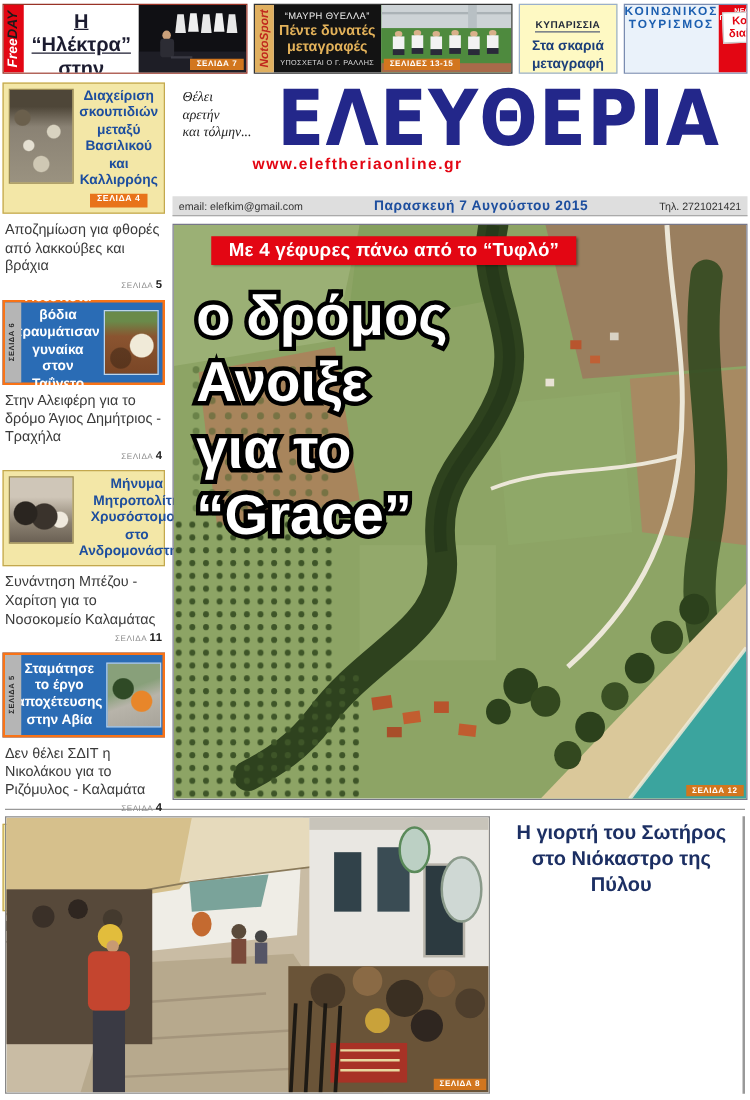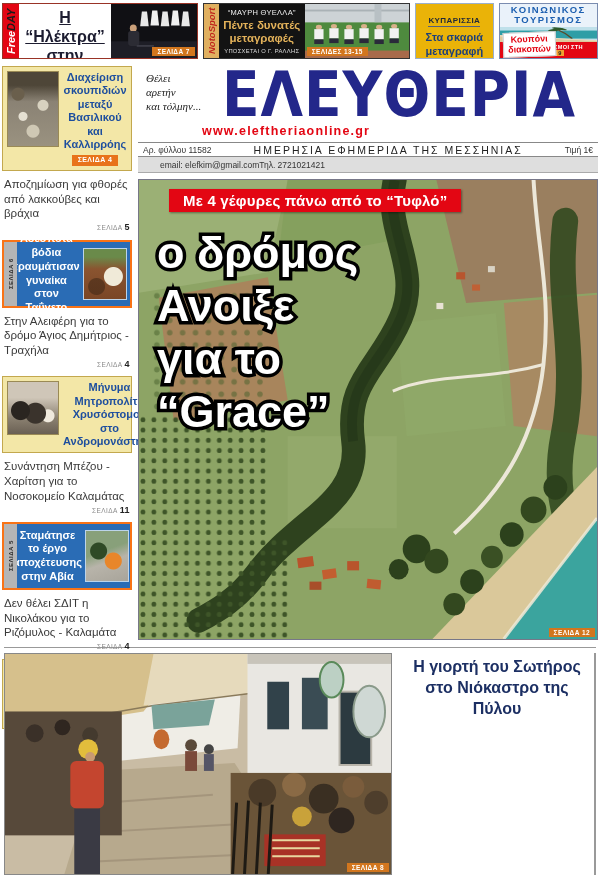--- a/index.html
+++ b/index.html
@@ -22,26 +22,26 @@
 
   .t-noto{width:217px;display:flex;border:1px solid #333;}
   .noto-strip{width:15px;background:#e0b060;display:flex;align-items:center;justify-content:center;
               writing-mode:vertical-rl;transform:rotate(180deg);color:#c0271d;font-weight:bold;font-style:italic;font-size:9.5px;}
   .noto-box{width:86px;background:#131313;color:#fff;text-align:center;padding:4px 2px;box-sizing:border-box;}
   .noto-quote{font-size:7.5px;color:#efefef;letter-spacing:.3px;}
   .noto-title{font-size:11.5px;font-weight:bold;color:#e3b25a;line-height:1.1;margin-top:2px;}
   .noto-sub{font-size:5.8px;color:#ddd;margin-top:4px;letter-spacing:.3px;}
   .noto-photo{flex:1;position:relative;background:#4e8a3e;}
 
-  .t-kyp{width:82px;background:#eab308;border:1px solid #9ab0cc;text-align:center;padding:5px 3px;}
+  .t-kyp{width:82px;background:#fef9c3;border:1px solid #9ab0cc;text-align:center;padding:5px 3px;}
   .kyp-kicker{font-size:8px;font-weight:bold;color:#222a3a;display:inline-block;border-bottom:1px solid #55607a;
               padding-bottom:1px;letter-spacing:.4px;}
   .kyp-title{font-size:11px;font-weight:bold;color:#1c3f7a;margin-top:3px;line-height:1.3;}
 
-  .t-ad{width:104px;border:1px solid #7a8cb0;display:flex;flex-direction:column;position:relative;}
+  .t-ad{width:104px;border:1px solid #7a8cb0;display:flex;flex-direction:row;position:relative;}
   .ad-head{background:#eaf2fa;text-align:center;font-weight:bold;font-size:9.5px;letter-spacing:1.5px;
            color:#1c5fb0;line-height:1.1;padding:1px 0;}
   .ad-photo{flex:1;position:relative;}
   .ad-coupon{position:absolute;left:3px;top:5px;background:#fff;border:1px solid #ccc;padding:1px 4px;
              transform:rotate(-2deg);color:#e30613;font-weight:bold;font-size:9px;line-height:1.15;text-align:center;}
   .ad-foot{background:#e30613;color:#fff;font-size:5.6px;font-weight:bold;text-align:center;padding:2px 1px;letter-spacing:.3px;}
   .ad-foot .num{background:#f0a030;color:#222;padding:0 2px;margin-left:1px;}
 
   
   .pbadge{position:absolute;background:#d2761e;color:#fff;font-size:6.5px;font-weight:bold;
@@ -104,21 +104,21 @@
           font-size:11px;color:#222;line-height:1.25;}
   .logo{position:absolute;left:64px;right:2px;top:-4px;text-align:center;font-size:55px;font-weight:bold;
         color:#23278a;letter-spacing:1px;line-height:62px;transform:scaleY(1.12);transform-origin:top;
         font-family:"DejaVu Sans",sans-serif;white-space:nowrap;}
   .url{position:absolute;left:64px;right:2px;top:60px;color:#e30613;font-weight:bold;
        font-size:12.5px;letter-spacing:1.2px;}
   .mh-row1{position:absolute;left:0;right:0;top:78px;height:15px;border-top:1px solid #888;border-bottom:1px solid #888;
            display:flex;align-items:center;padding:0 5px;font-size:8.5px;color:#333;box-sizing:border-box;}
   .mh-row1 .mid{flex:1;text-align:center;font-size:10.5px;letter-spacing:2px;color:#222;}
   .mh-row2{position:absolute;left:0;right:0;top:93px;height:16px;background:#dedede;border-bottom:1px solid #aaa;
-           display:flex;align-items:center;padding:0 22px;font-size:8.5px;color:#333;box-sizing:border-box;}
+           display:flex;align-items:center;padding:0 5px;font-size:8.5px;color:#333;box-sizing:border-box;}
   .mh-row2 .mid{flex:1;text-align:center;font-size:11px;font-weight:bold;color:#1d4e9e;letter-spacing:.5px;}
 
   .story{position:relative;flex:1;margin-top:5px;border:1px solid #778;overflow:hidden;}
   .story svg{position:absolute;inset:0;width:100%;height:100%;}
   .kicker{position:absolute;top:9px;left:30px;background:#e30613;color:#fff;font-weight:bold;
           font-size:15px;padding:3px 14px;letter-spacing:.2px;box-shadow:1px 1px 2px rgba(0,0,0,.4);}
   .headline{position:absolute;left:18px;top:46px;font-weight:bold;font-size:45px;line-height:1.18;color:#fff;
             -webkit-text-stroke:7px #000;paint-order:stroke fill;letter-spacing:0;}
   .outline-fallback{text-shadow:2px 2px 0 #000,-2px 2px 0 #000,2px -2px 0 #000,-2px -2px 0 #000,
             3px 0 0 #000,-3px 0 0 #000,0 3px 0 #000,0 -3px 0 #000;}
@@ -307,27 +307,23 @@
     <section class="rightcol">
 
       <div class="masthead">
         <div class="slogan">
           <div>Θέλει</div>
           <div>αρετήν</div>
           <div>και τόλμην...</div>
         </div>
         <div class="logo">ΕΛΕΥΘΕΡΙΑ</div>
         <div class="url">www.eleftheriaonline.gr</div>
-        <div class="mh-row1">
-          <span>Αρ. φύλλου 11582</span>
-          <span class="mid">ΗΜΕΡΗΣΙΑ ΕΦΗΜΕΡΙΔΑ ΤΗΣ ΜΕΣΣΗΝΙΑΣ</span>
-          <span>Τιμή 1€</span>
-        </div>
         <div class="mh-row2">
           <span>email: elefkim@gmail.com</span>
+          <span class="mid">Παρασκευή 7 Αυγούστου 2015</span>
           <span>Τηλ. 2721021421</span>
         </div>
       </div>
 
       <div class="story">
         <svg viewBox="0 0 462 448" preserveAspectRatio="none">
           <defs>
             <pattern id="olv" width="11" height="10" patternUnits="userSpaceOnUse">
                 <circle cx="4" cy="4" r="2.4" fill="#3e5528"></circle>
               </pattern>

